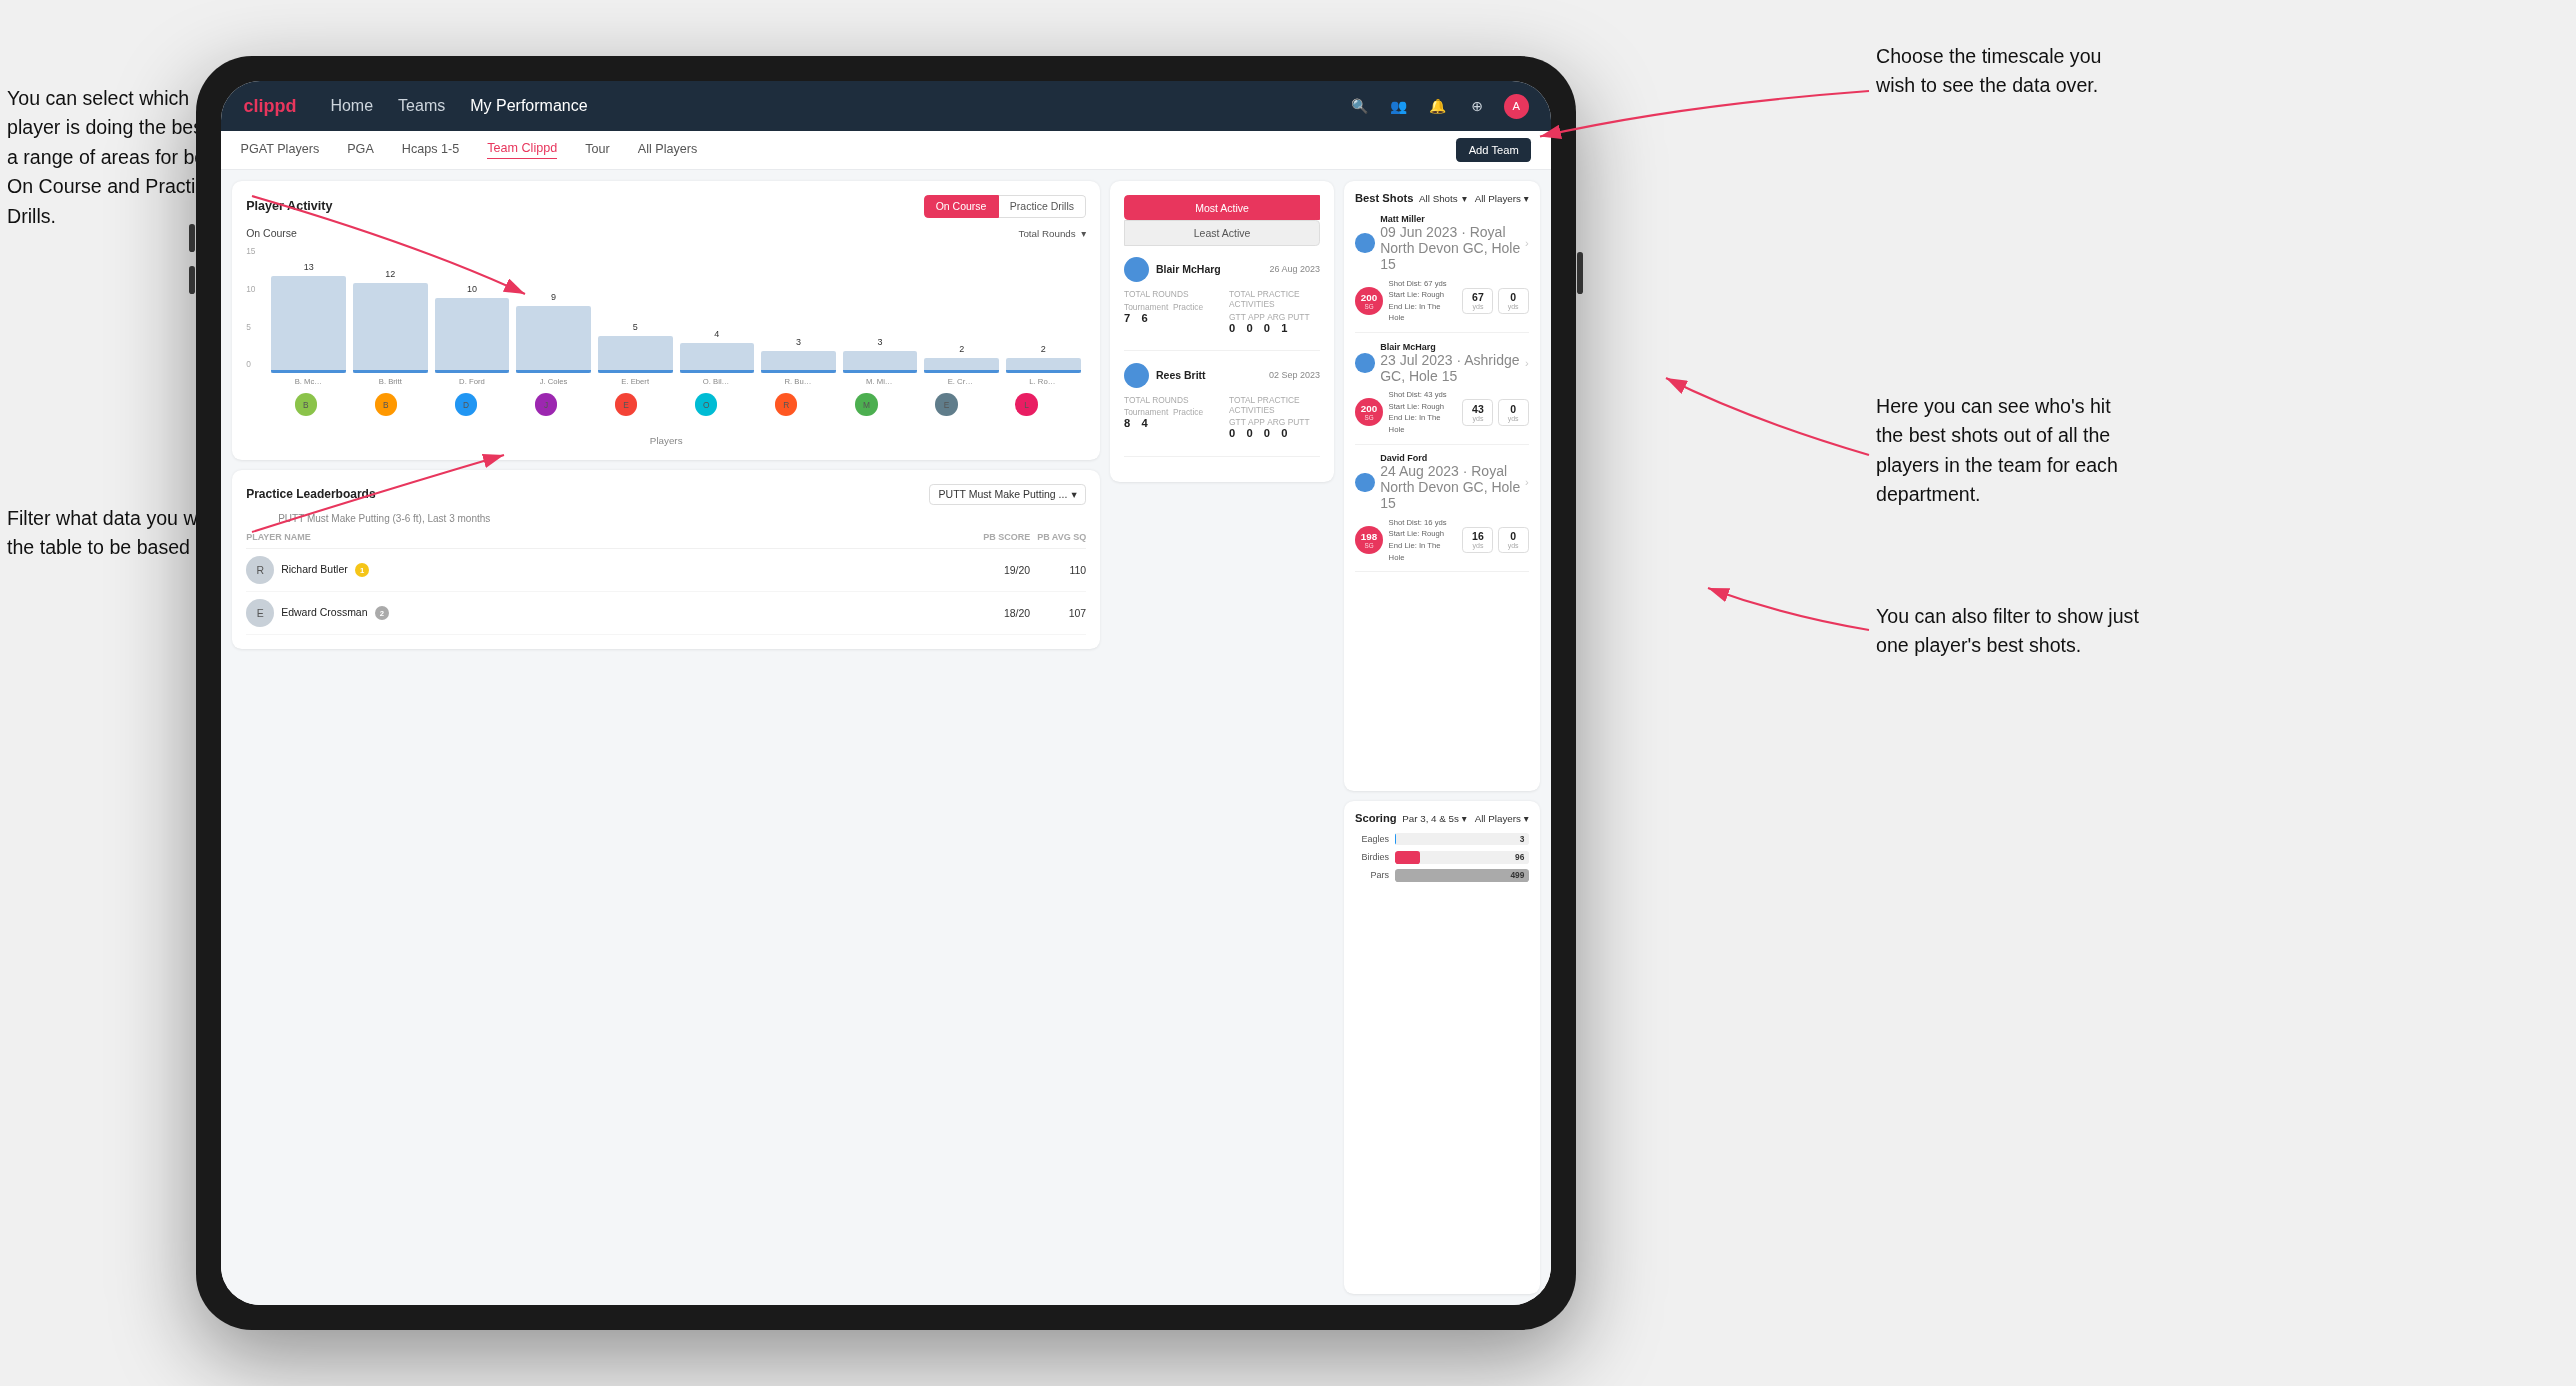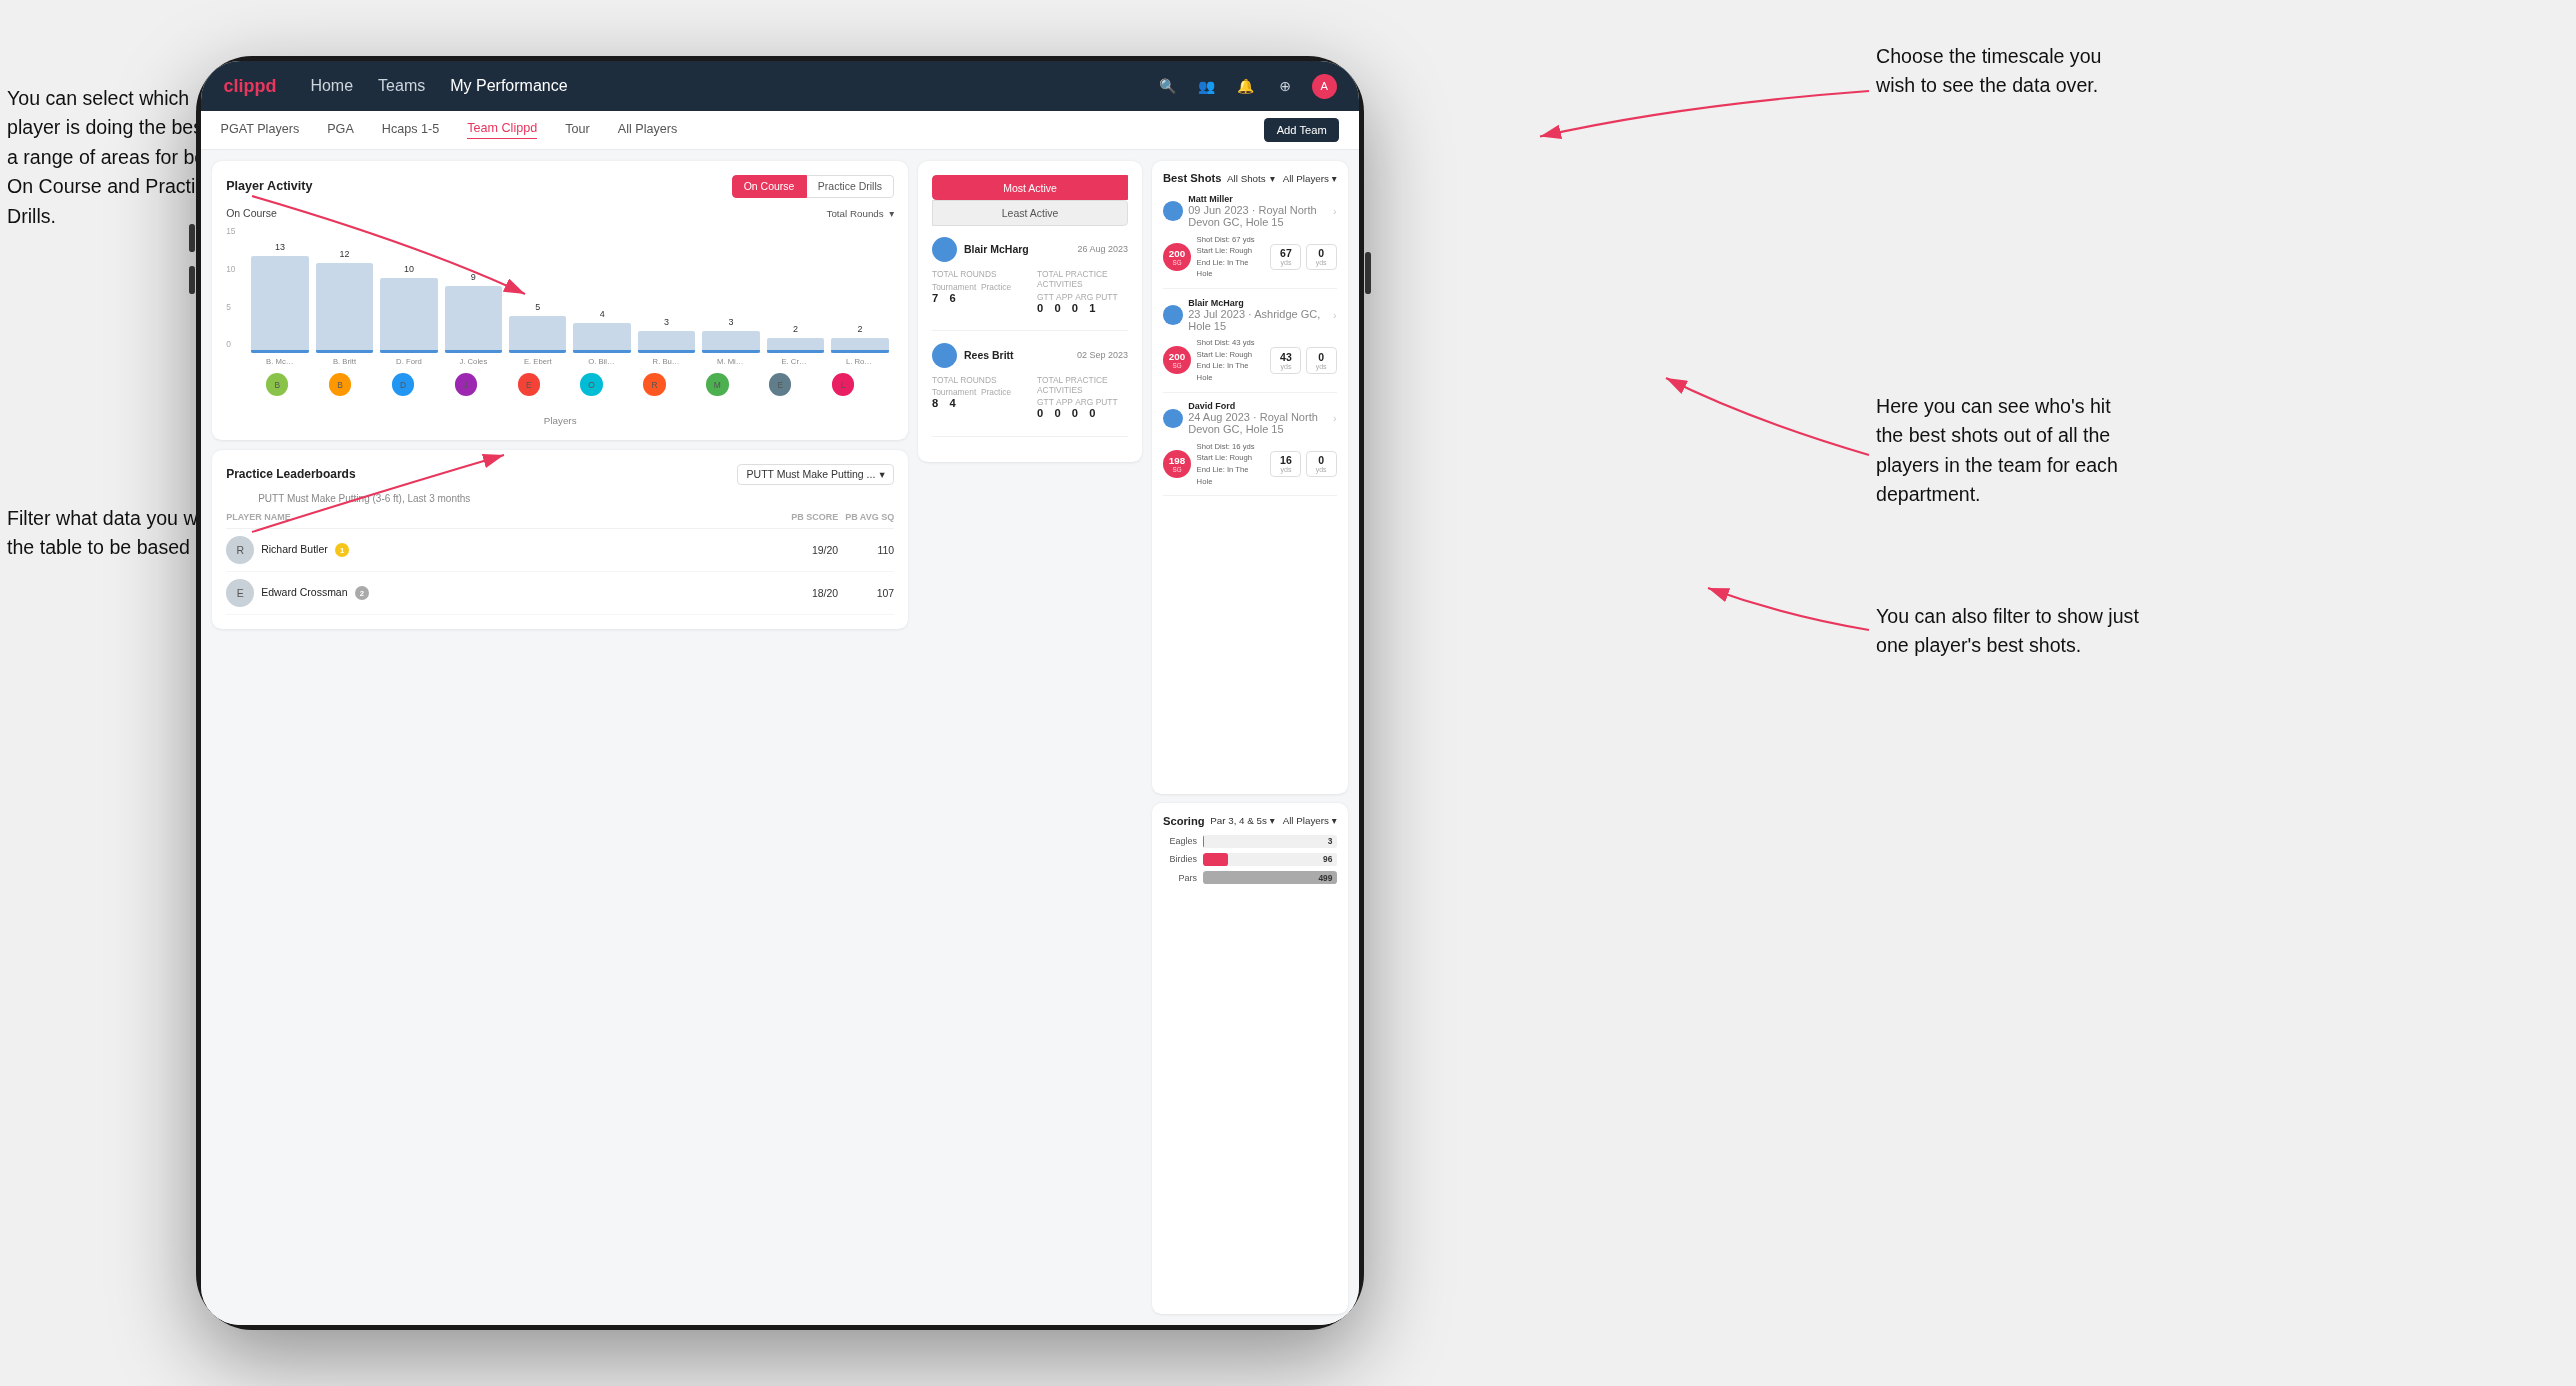--- a/index.html
+++ b/index.html
@@ -10,25 +10,25 @@
       height: 1386px;
       position: relative;
       overflow: hidden;
     }
 
     
     .tablet-frame {
       position: absolute;
       left: 196px;
       top: 56px;
-      width: 1168px;
+      width: 1380px;
       height: 1274px;
       background: #1a1a1a;
       border-radius: 56px;
-      padding: 5px;
+      padding: 25px;
       box-shadow: 0 28px 84px rgba(0,0,0,0.4);
     }
 
     .tablet-screen {
       width: 100%;
       height: 100%;
       background: #fff;
       border-radius: 39px;
       overflow: hidden;
       display: flex;
@@ -680,21 +680,21 @@
       flex-shrink: 0;
     }
 
     .se-name {
       font-size: 9px;
       font-weight: 700;
       color: #222;
     }
 
     .se-course {
-      font-size: 11px;
+      font-size: 14px;
       color: #888;
     }
 
     .se-arrow {
       margin-left: auto;
       color: #ccc;
       font-size: 11.2px;
     }
 
     .se-shot-row {

